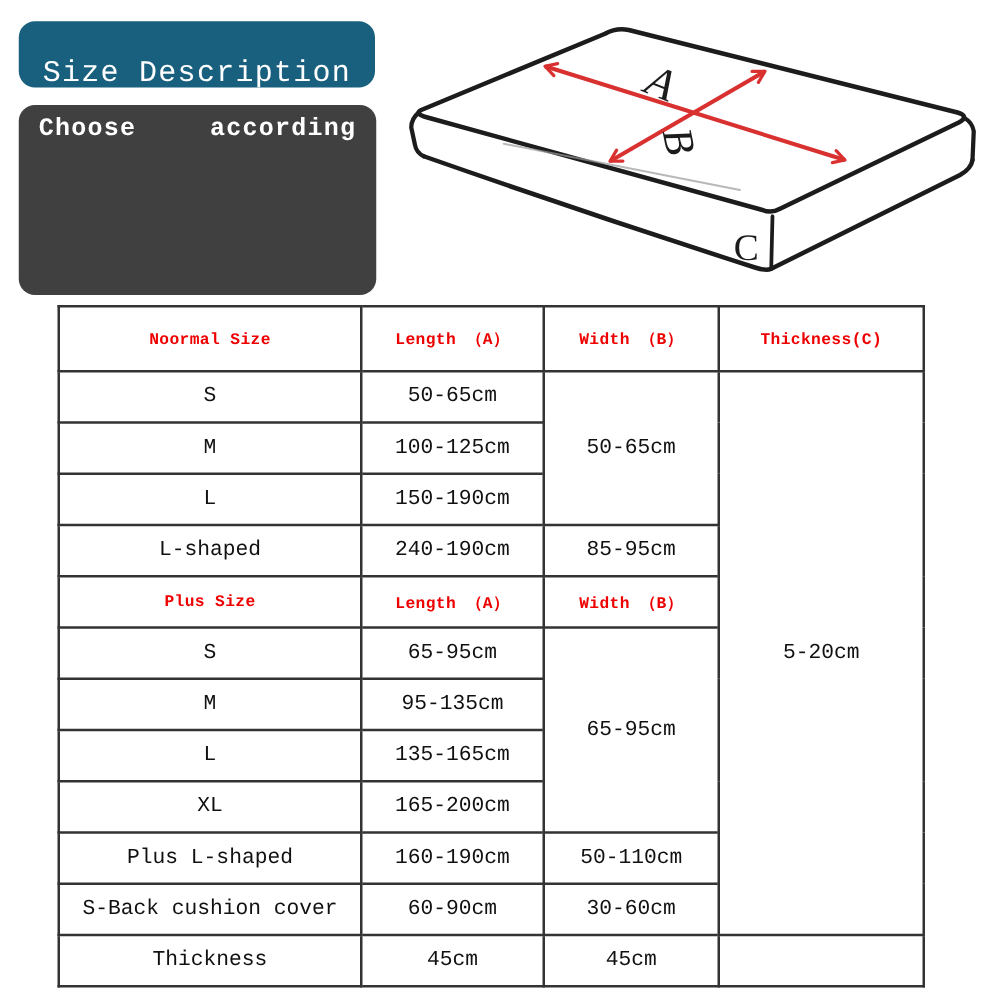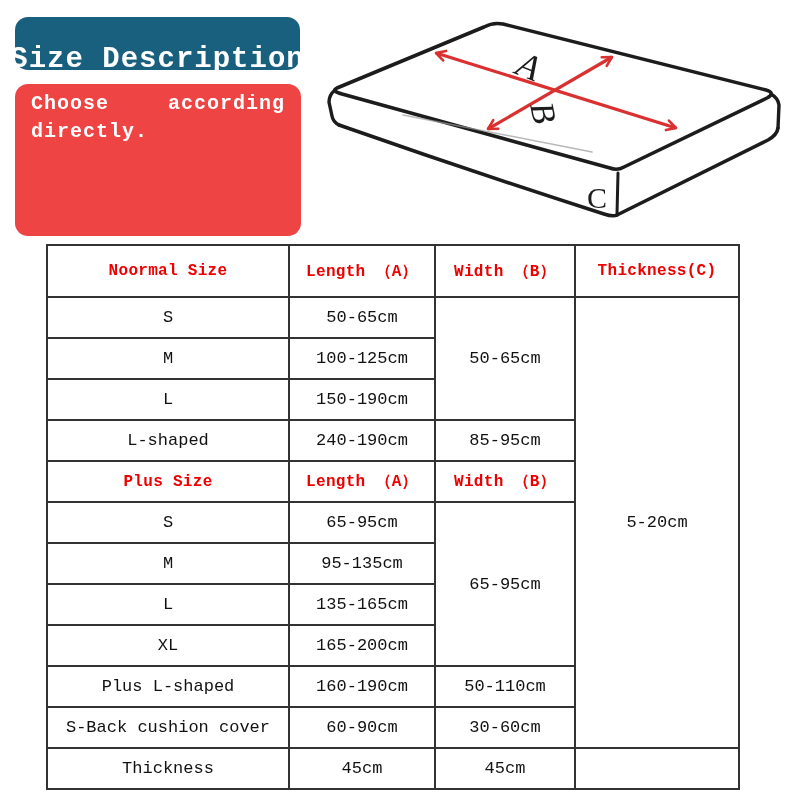--- a/index.html
+++ b/index.html
@@ -13,30 +13,30 @@
 
   
   .banner {
     position: absolute; left: 15px; top: 17px;
     width: 285px; height: 53px;
     background: #19607f;
     border-radius: 13px;
     display: flex; align-items: center; justify-content: center;
   }
   .banner-label {
-    color: #ffffff; font-weight: bold; font-size: 29px; letter-spacing: 1px;
+    color: #ffffff; font-weight: normal; font-size: 24px; letter-spacing: 1px;
     white-space: nowrap;
     margin-top: 32px;
   }
 
   
   .note {
     position: absolute; left: 15px; top: 84px;
     width: 286px; height: 152px;
-    background: #ef4444;
+    background: #404040;
     border-radius: 13px;
     padding: 6px 16px;
   }
   .note-line {
     color: #ffffff; font-weight: bold; font-size: 20px;
     height: 28px; line-height: 28px; letter-spacing: 1px;
     text-align: justify; text-align-last: justify;
     white-space: nowrap; overflow: visible;
   }
   .note-line.last { text-align-last: left; }
@@ -54,33 +54,32 @@
   }
   .size-table td {
     border: 2px solid #333333;
     text-align: center; vertical-align: middle;
     font-size: 17px; color: #111111;
     height: 41px;
     overflow: hidden;
   }
   .size-table tr.hdr td { height: 52px; }
   .size-table td.red {
-    color: #ee0000; font-weight: bold; font-size: 16px; letter-spacing: 0.3px;
+    color: #ee0000; font-weight: bold; font-size: 13px; letter-spacing: 0.3px;
   }
 </style>
 </head>
 <body>
 
 <div class="banner">
   <span class="banner-label">Size Description</span>
 </div>
 
 <div class="note">
   <div class="note-line">Choose according</div>
-  <div class="note-line last">directly.</div>
 </div>
 
 <svg class="diagram" viewBox="0 0 500 250">
   <defs>
     <marker id="ah" viewBox="0 0 16 16" refX="13" refY="8" markerWidth="16" markerHeight="16" markerUnits="userSpaceOnUse" orient="auto-start-reverse">
       <path d="M4 3 L13 8 L4 13" fill="none" stroke="#d93030" stroke-width="2.6" stroke-linecap="round" stroke-linejoin="round"></path>
     </marker>
   </defs>
 
   <path d="M 37 88 L 184 27 Q 193 22 203 24 L 466 90 Q 476 93 467 98 L 324 167 Q 317 171 310 168 L 42 94 Q 31 91 37 88 Z" fill="#ffffff" stroke="#1c1c1c" stroke-width="3.6" stroke-linejoin="round" stroke-linecap="round"></path>

